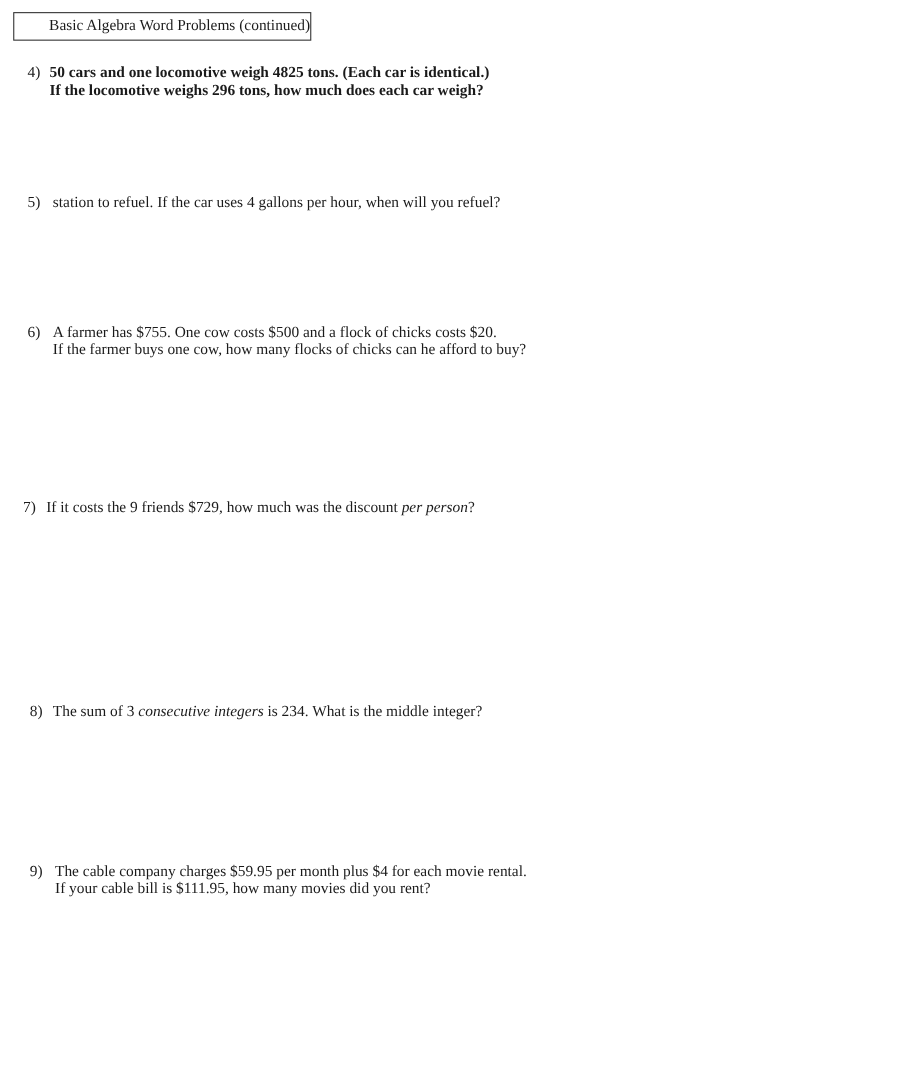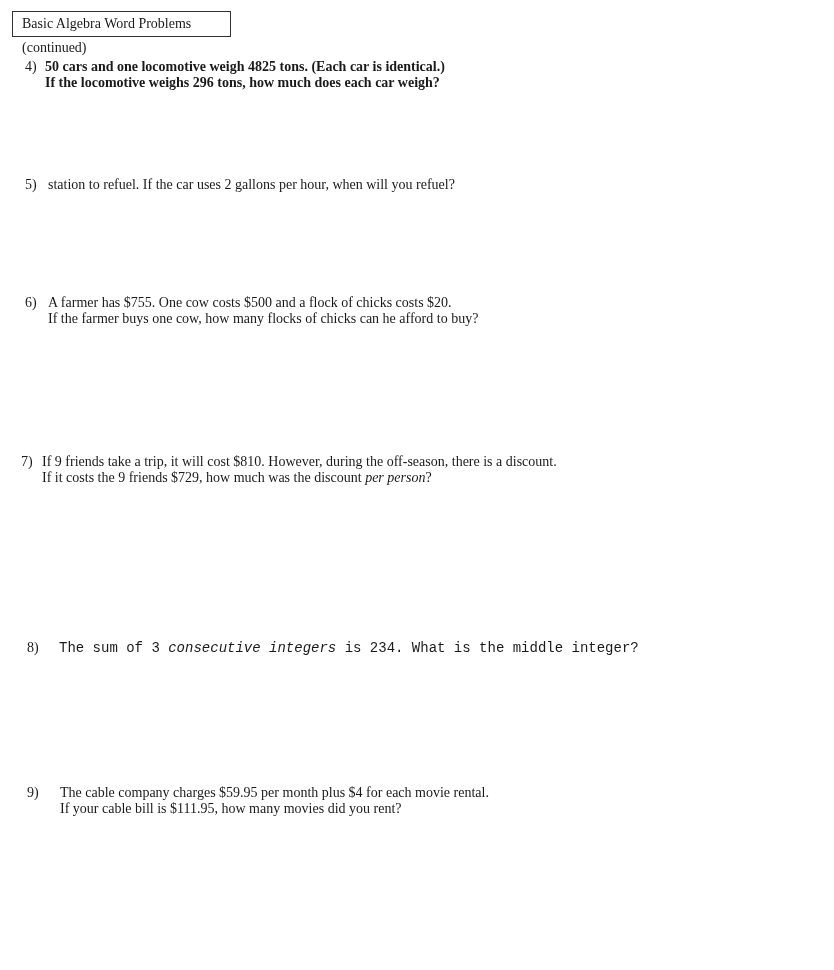--- a/index.html
+++ b/index.html
@@ -1,23 +1,23 @@
 <!DOCTYPE html>
 <html><head>
   <meta charset="utf-8">
   <style>
     html, body { margin: 0; padding: 0; background: #ffffff; }
     body {
       width: 834px; height: 970px; position: relative; overflow: hidden;
       font-family: "Liberation Serif", serif; color: #1a1a1a;
     }
     .title-box {
-      position: absolute; left: 12px; top: 11px; width: 219px; height: 26px;
+      position: absolute; left: 12px; top: 11px; width: 271px; height: 26px;
       border: 1px solid #333; box-sizing: border-box;
-      font-size: 14px; line-height: 24px; padding-left: 9px;
+      font-size: 14px; line-height: 24px; padding-left: 9px; text-align: right;
     }
     .problem { position: absolute; font-size: 14px; line-height: 16px; }
     .problem .num { position: absolute; left: 0; top: 0; }
     .problem .body { position: absolute; left: 23px; top: 0; white-space: nowrap; }
     .problem .line { display: block; }
     .problem .line i { font-style: italic; margin-top: 45px; }
   </style>
 </head>
 <body>
 
@@ -27,46 +27,45 @@
   <span class="num">4)</span>
   <span class="body" style="left:20px;font-weight:bold;">
     <span class="line">50 cars and one locomotive weigh 4825 tons. (Each car is identical.)</span>
     <span class="line">If the locomotive weighs 296 tons, how much does each car weigh?</span>
   </span>
 </div>
 
 <div class="problem" style="left:25px; top:177px;">
   <span class="num">5)</span>
   <span class="body">
-    <span class="line">station to refuel. If the car uses 2 gallons per hour, when will you refuel?</span>
+    <span class="line">station to refuel. If the car uses 4 gallons per hour, when will you refuel?</span>
   </span>
 </div>
 
 <div class="problem" style="left:25px; top:295px;">
   <span class="num">6)</span>
   <span class="body">
     <span class="line">A farmer has $755.  One cow costs $500 and a flock of chicks costs $20.</span>
     <span class="line">If the farmer buys one cow, how many flocks of chicks can he afford to buy?</span>
   </span>
 </div>
 
 <div class="problem" style="left:21px; top:454px;">
   <span class="num">7)</span>
   <span class="body" style="left:21px;">
-    <span class="line">If 9 friends take a trip, it will cost $810.  However, during the off-season, there is a discount.</span>
     <span class="line"><span>If it costs the 9 friends $729, how much was the discount </span><i>per person</i><span>?</span></span>
   </span>
 </div>
 
 <div class="problem" style="left:27px; top:640px;">
   <span class="num">8)</span>
-  <span class="body" style="left:32px;font-family:Liberation Mono, monospace;">
+  <span class="body" style="left:21px;">
     <span class="line"><span>The sum of 3 </span><i>consecutive integers</i><span> is 234.  What is the middle integer?</span></span>
   </span>
 </div>
 
 <div class="problem" style="left:27px; top:785px;">
   <span class="num">9)</span>
-  <span class="body" style="left:33px;">
+  <span class="body" style="left:23px;">
     <span class="line">The cable company charges $59.95 per month plus $4 for each movie rental.</span>
     <span class="line">If your cable bill is $111.95, how many movies did you rent?</span>
   </span>
 </div>
 
 </body></html>

